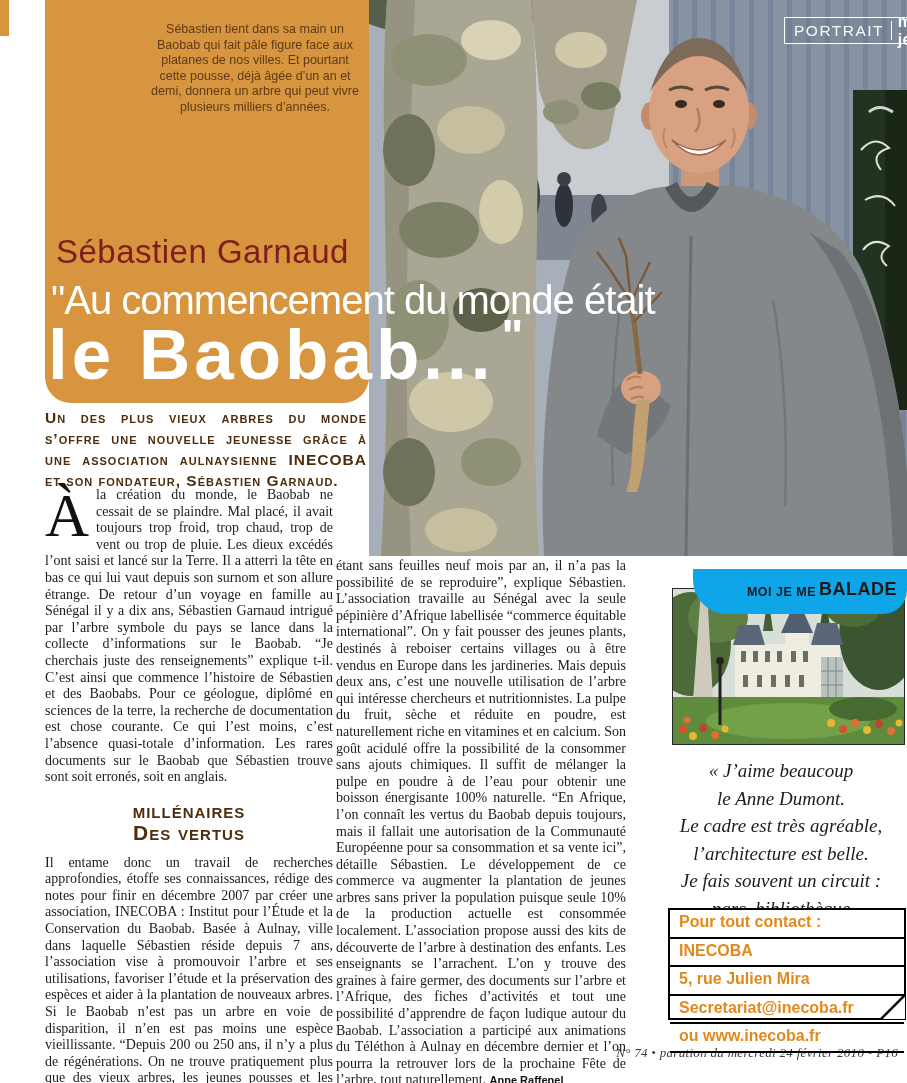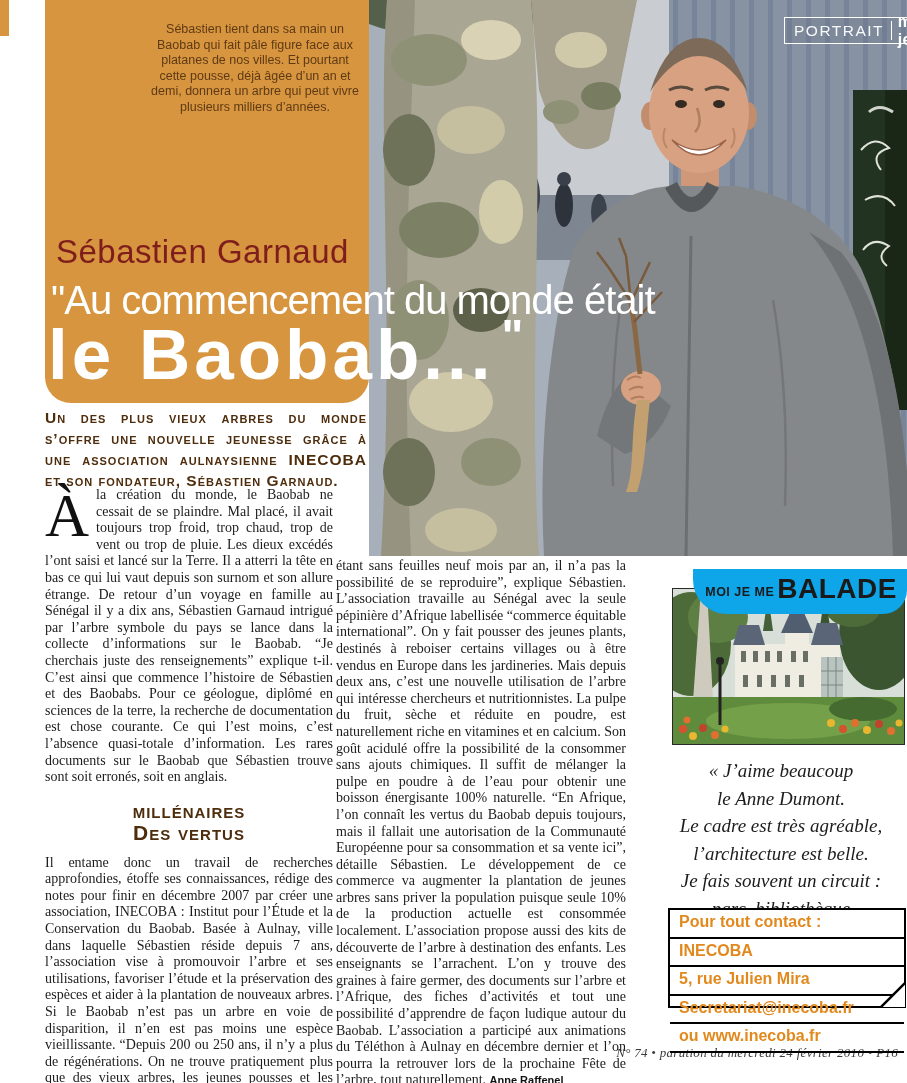--- a/index.html
+++ b/index.html
@@ -66,34 +66,34 @@
   }
   .byline{font-family:"Liberation Sans",sans-serif;font-weight:700;font-size:11px;color:#111;}
 
   
   .balade-bubble{
     position:absolute;left:693px;top:569px;width:214px;height:45px;background:#0ea5e9;
     border-radius:0 0 24px 34px;z-index:2;display:flex;justify-content:flex-end;
     align-items:flex-start;padding:7px 10px 0 0;box-sizing:border-box;
   }
   .balade-bubble .lbl-s{font-size:12.5px;font-weight:700;color:#1a1a1a;letter-spacing:.5px;margin:9px 3px 0 0;}
-  .balade-bubble .lbl-b{font-size:28px;font-weight:700;color:#1a1a1a;letter-spacing:.5px;line-height:26px;}
+  .balade-bubble .lbl-b{font-size:18px;font-weight:700;color:#1a1a1a;letter-spacing:.5px;line-height:26px;}
   .park-photo{
     position:absolute;left:672px;top:588px;width:233px;height:157px;
     border:1px solid #2a2a2a;box-sizing:border-box;z-index:1;background:#d8dfd8;
   }
   .quote{
     position:absolute;left:655px;top:757px;width:252px;text-align:center;
     font-family:"Liberation Serif",serif;font-style:italic;font-size:19px;
     line-height:27.5px;color:#1c1c1c;
   }
 
   
   .contact{
-    position:absolute;left:668px;top:908px;width:238px;height:100px;
+    position:absolute;left:668px;top:908px;width:238px;height:112px;
     border:2px solid #000;background:#fff;box-sizing:border-box;z-index:1;
   }
   .contact .row{
     height:23.5px;border-bottom:2px solid #000;color:#e2891e;font-weight:700;
     font-size:16px;padding:3px 0 0 9px;box-sizing:content-box;
   }
   .contact .row:last-child{border-bottom:none;}
   .contact .fold{position:absolute;right:-2px;bottom:-2px;width:26px;height:26px;}
 
   

